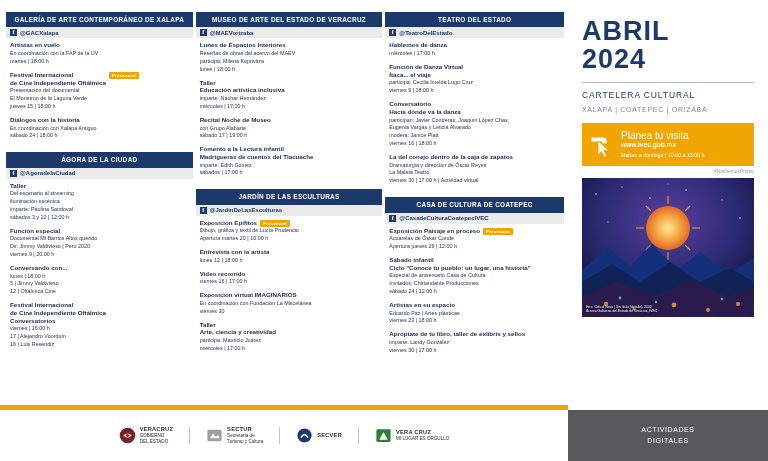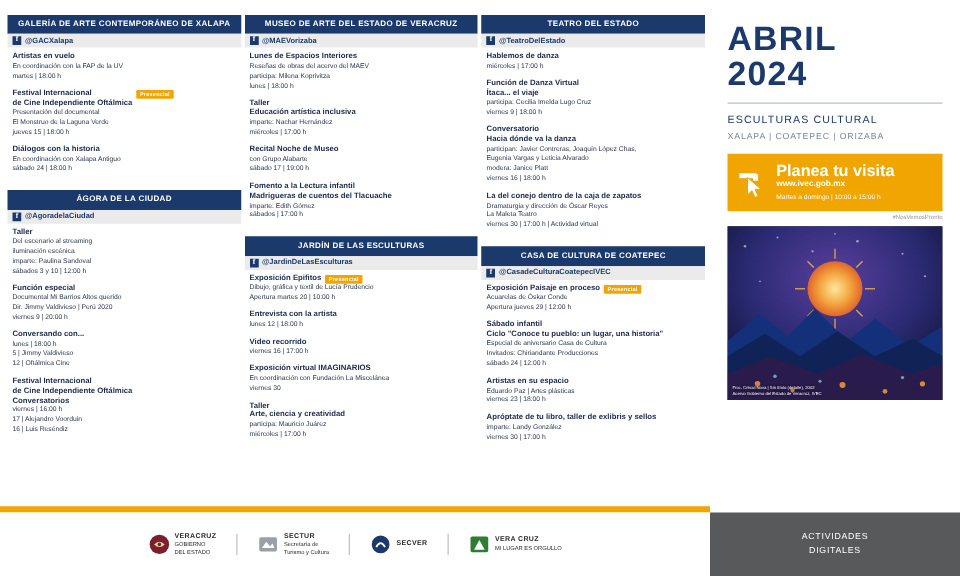--- a/index.html
+++ b/index.html
@@ -128,21 +128,21 @@
   .planea {
     margin-top: 10px;
     background: #f0a500;
     display: flex;
     align-items: center;
     gap: 6px;
     padding: 7px 7px;
   }
   .planea .cursor { flex: 0 0 26px; height: 26px; position: relative; }
   .planea-txt { color: #fff; }
-  .planea-txt .l1 { font-size: 13px; font-weight: bold; line-height: 1.1; }
+  .planea-txt .l1 { font-size: 10px; font-weight: normal; line-height: 1.1; }
   .planea-txt .l2 { font-size: 6.6px; font-weight: bold; line-height: 1.3; }
   .planea-txt .l3 { font-size: 5.3px; line-height: 1.4; margin-top: 2px; }
 
   .hashtag {
     text-align: right;
     font-size: 4.8px;
     color: #8f97a3;
     margin-top: 3px;
   }
 
@@ -465,21 +465,21 @@
         </div>
       </div>
 
     </div>
   </div>
 
   <div class="right">
     <div class="big-title">ABRIL</div>
     <div class="big-title">2024</div>
     <div class="rule"></div>
-    <div class="sub-title">ESCULTURAS CULTURAL</div>
+    <div class="sub-title">CARTELERA CULTURAL</div>
     <div class="cities">XALAPA | COATEPEC | ORIZABA</div>
 
     <div class="planea">
       <div class="cursor">
         <svg viewBox="0 0 26 26" width="26" height="26">
           <path d="M2 5 h13 a3 3 0 0 1 3 3 v4 h-5 v-2 h-11 z" fill="#ffffff"></path>
           <path d="M2 5 h13 a3 3 0 0 1 3 3 v4 h-5 v-2 h-11 z" fill="none" stroke="#f0a500" stroke-width="1"></path>
           <path d="M9 9 L9 23 L12.5 19.5 L15 25 L17.5 23.8 L15 18.5 L20 18.5 Z" fill="#ffffff" stroke="#f0a500" stroke-width="0.8"></path>
         </svg>
       </div>

